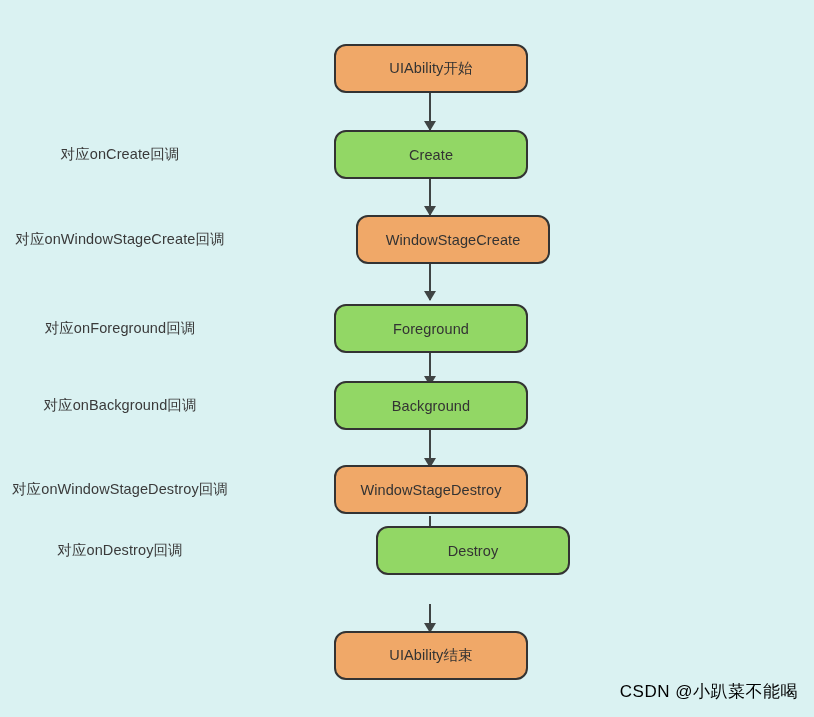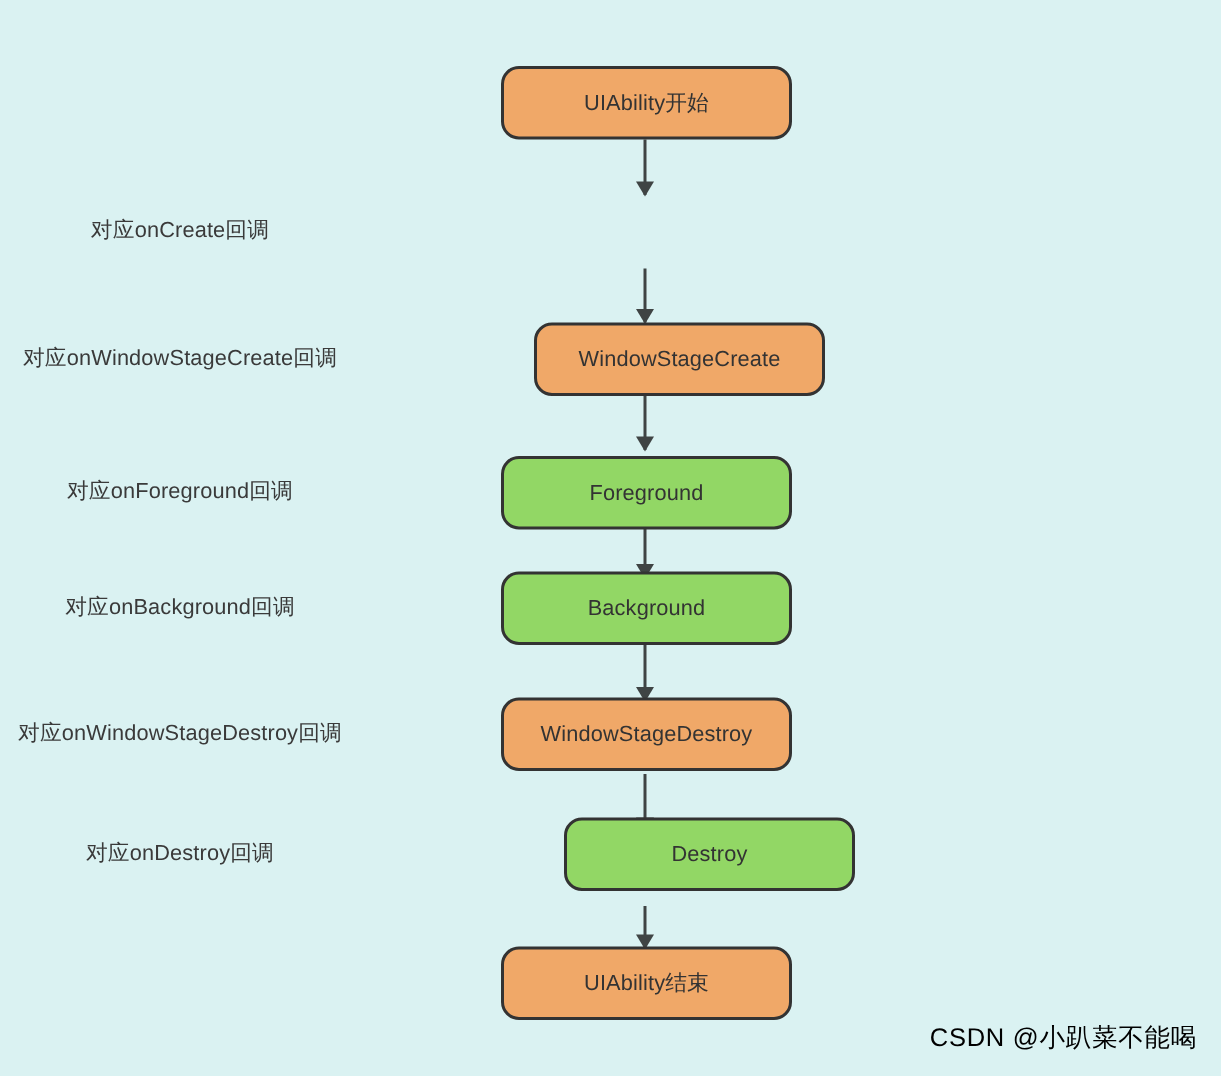--- a/index.html
+++ b/index.html
@@ -118,20 +118,21 @@
 
   <div class="flow-row" style="top:44px;">
     <div class="row-label"></div>
     <div class="row-spacer"></div>
     <div class="flow-node orange">UIAbility开始</div>
   </div>
 
   <div class="flow-row" style="top:130px;">
     <div class="row-label">对应onCreate回调</div>
     <div class="row-spacer"></div>
+    <div class="flow-node green">Create</div>
   </div>
 
   <div class="flow-row" style="top:215px;gap:11px;">
     <div class="row-label">对应onWindowStageCreate回调</div>
     <div class="row-spacer"></div>
     <div class="flow-node orange">WindowStageCreate</div>
   </div>
 
   <div class="flow-row" style="top:304px;">
     <div class="row-label">对应onForeground回调</div>
@@ -144,21 +145,21 @@
     <div class="row-spacer"></div>
     <div class="flow-node green">Background</div>
   </div>
 
   <div class="flow-row" style="top:465px;">
     <div class="row-label">对应onWindowStageDestroy回调</div>
     <div class="row-spacer"></div>
     <div class="flow-node orange">WindowStageDestroy</div>
   </div>
 
-  <div class="flow-row" style="top:545px;gap:21px;">
+  <div class="flow-row" style="top:526px;gap:21px;">
     <div class="row-label">对应onDestroy回调</div>
     <div class="row-spacer"></div>
     <div class="flow-node green">Destroy</div>
   </div>
 
   <div class="flow-row" style="top:631px;">
     <div class="row-label"></div>
     <div class="row-spacer"></div>
     <div class="flow-node orange">UIAbility结束</div>
   </div>

